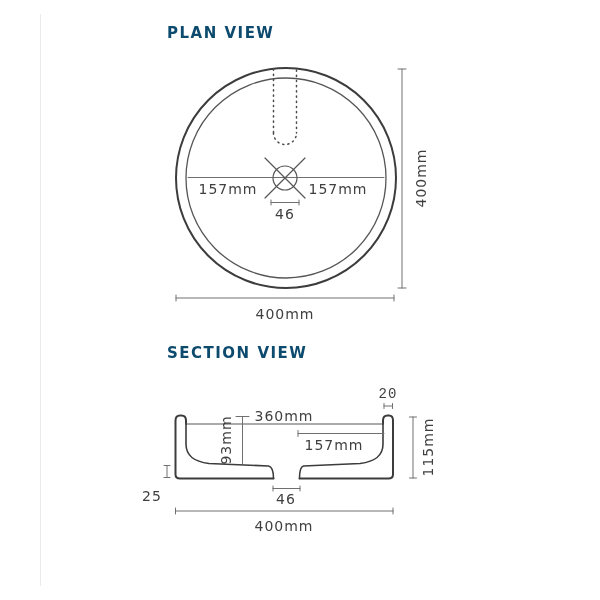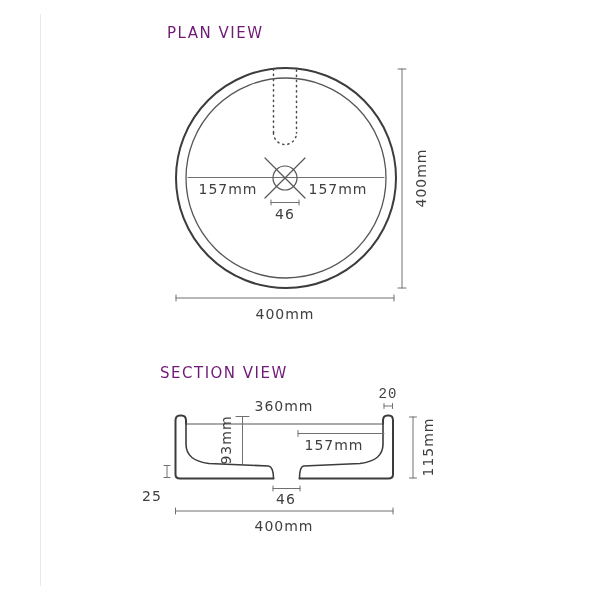--- a/index.html
+++ b/index.html
@@ -4,22 +4,22 @@
 <style>
   html,body { margin:0; padding:0; }
   body {
     width:600px; height:600px; position:relative;
     background:#ffffff; overflow:hidden;
     font-family:"DejaVu Sans", sans-serif;
   }
   .canvas { position:absolute; inset:0; }
   svg.linework { position:absolute; left:0; top:0; }
   .title {
-    position:absolute; font-size:15px; font-weight:400; letter-spacing:1.5px;
-    color:#701a75; white-space:nowrap;
+    position:absolute; font-size:15px; font-weight:700; letter-spacing:1.5px;
+    color:#0c4a6e; white-space:nowrap;
   }
   .lbl {
     position:absolute; font-size:14px; font-weight:500; letter-spacing:1px;
     color:#3f3f3f; white-space:nowrap; transform:translate(-50%,-50%);
   }
   .lbl.vert { transform:translate(-50%,-50%) rotate(-90deg); }
   .page-edge {
     position:absolute; left:40px; top:14px; width:1px; height:572px;
     background:#eaeaea;
   }
@@ -127,24 +127,24 @@
   </svg>
 
   <div class="title" style="left:167px; top:24px;">PLAN VIEW</div>
 
   <div class="lbl" style="left:228px; top:189px;">157mm</div>
   <div class="lbl" style="left:338px; top:189px;">157mm</div>
   <div class="lbl" style="left:285px; top:214px;">46</div>
   <div class="lbl vert" style="left:421px; top:178px;">400mm</div>
   <div class="lbl" style="left:285px; top:314px;">400mm</div>
 
-  <div class="title" style="left:160px; top:344px;margin-top:20px;">SECTION VIEW</div>
+  <div class="title" style="left:167px; top:344px;">SECTION VIEW</div>
 
   <div class="lbl" style="left:388px; top:394px;font-family:Liberation Mono, monospace;">20</div>
-  <div class="lbl" style="left:284px; top:406px;">360mm</div>
+  <div class="lbl" style="left:284px; top:416px;">360mm</div>
   <div class="lbl vert" style="left:226px; top:440px;">93mm</div>
   <div class="lbl" style="left:334px; top:445px;">157mm</div>
   <div class="lbl" style="left:152px; top:496px;">25</div>
   <div class="lbl vert" style="left:428px; top:447px;">115mm</div>
   <div class="lbl" style="left:286px; top:499px;">46</div>
   <div class="lbl" style="left:284px; top:526px;">400mm</div>
 
 </div>
 
 </body></html>

